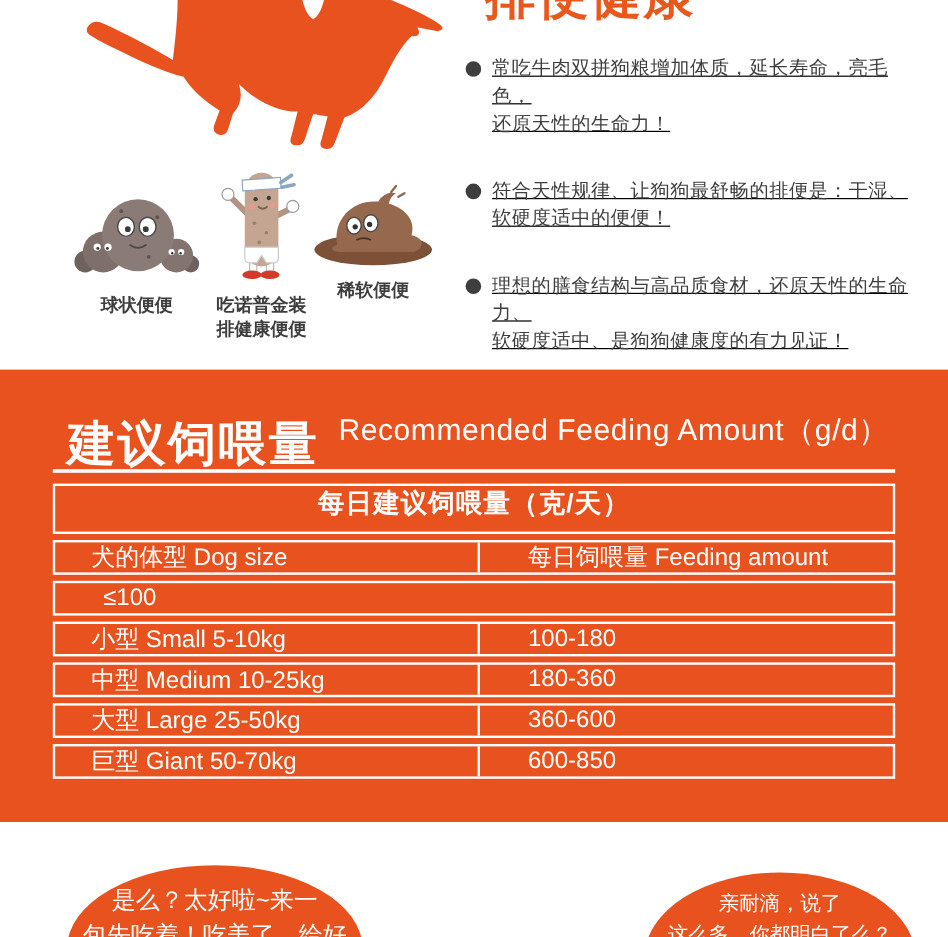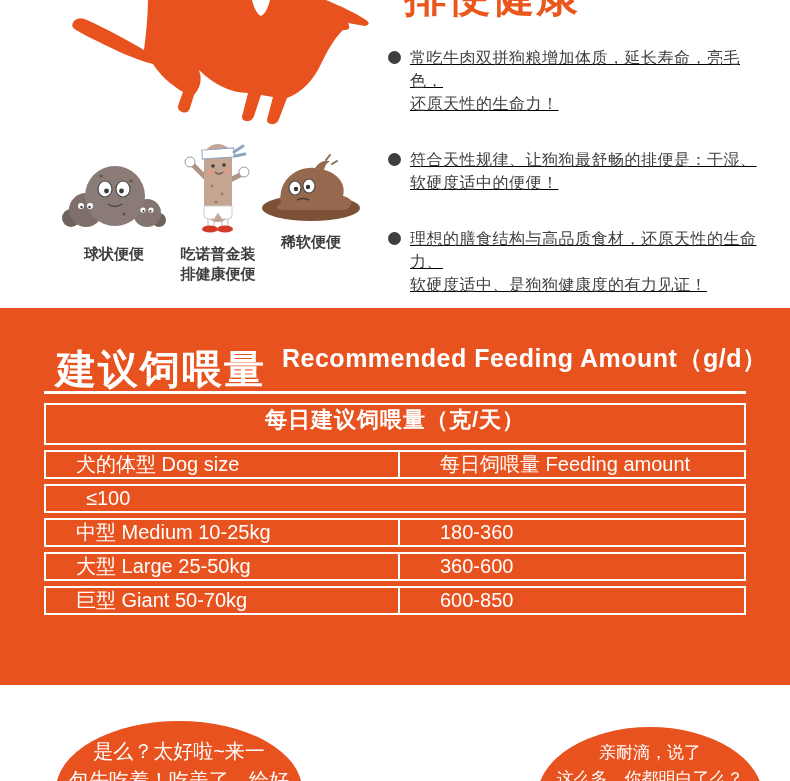--- a/index.html
+++ b/index.html
@@ -36,21 +36,21 @@
   
   .feeding {
     position:absolute; left:0; top:308px; width:790px; height:377px;
     background:#E8521F; color:#fff;
   }
   .feeding-heading {
     position:absolute; left:56px; top:34px;
     display:flex; align-items:flex-start; white-space:nowrap;
   }
   .feeding-heading .cn { font-size:40px; font-weight:bold; letter-spacing:2px; }
-  .feeding-heading .en { font-size:25px; font-weight:bold; margin-left:16px; letter-spacing:0.5px; }
+  .feeding-heading .en { font-size:25px; font-weight:normal; margin-left:16px; letter-spacing:0.5px; }
   .heading-underline { position:absolute; left:44px; top:83px; width:702px; height:3px; background:#fff; }
 
   .ftable { position:absolute; left:44px; top:95px; width:702px; display:flex; flex-direction:column; }
   .trow {
     border:2px solid #fff; display:flex; height:29px; margin-bottom:5px;
     align-items:stretch; font-size:20px;
   }
   .trow-title {
     height:42px; align-items:flex-start; justify-content:center;
     font-size:22px; font-weight:bold; letter-spacing:1px;
@@ -185,20 +185,24 @@
         <span>每日建议饲喂量（克/天）</span>
       </div>
       <div class="trow trow-colhead">
         <div class="cell-left">犬的体型 Dog size</div>
         <div class="cell-right">每日饲喂量 Feeding amount</div>
       </div>
       <div class="trow">
         <div class="cell-right">≤100</div>
       </div>
       <div class="trow">
+        <div class="cell-left">小型 Small 5-10kg</div>
+        <div class="cell-right">100-180</div>
+      </div>
+      <div class="trow">
         <div class="cell-left">中型 Medium 10-25kg</div>
         <div class="cell-right">180-360</div>
       </div>
       <div class="trow">
         <div class="cell-left">大型 Large 25-50kg</div>
         <div class="cell-right">360-600</div>
       </div>
       <div class="trow">
         <div class="cell-left">巨型 Giant 50-70kg</div>
         <div class="cell-right">600-850</div>

